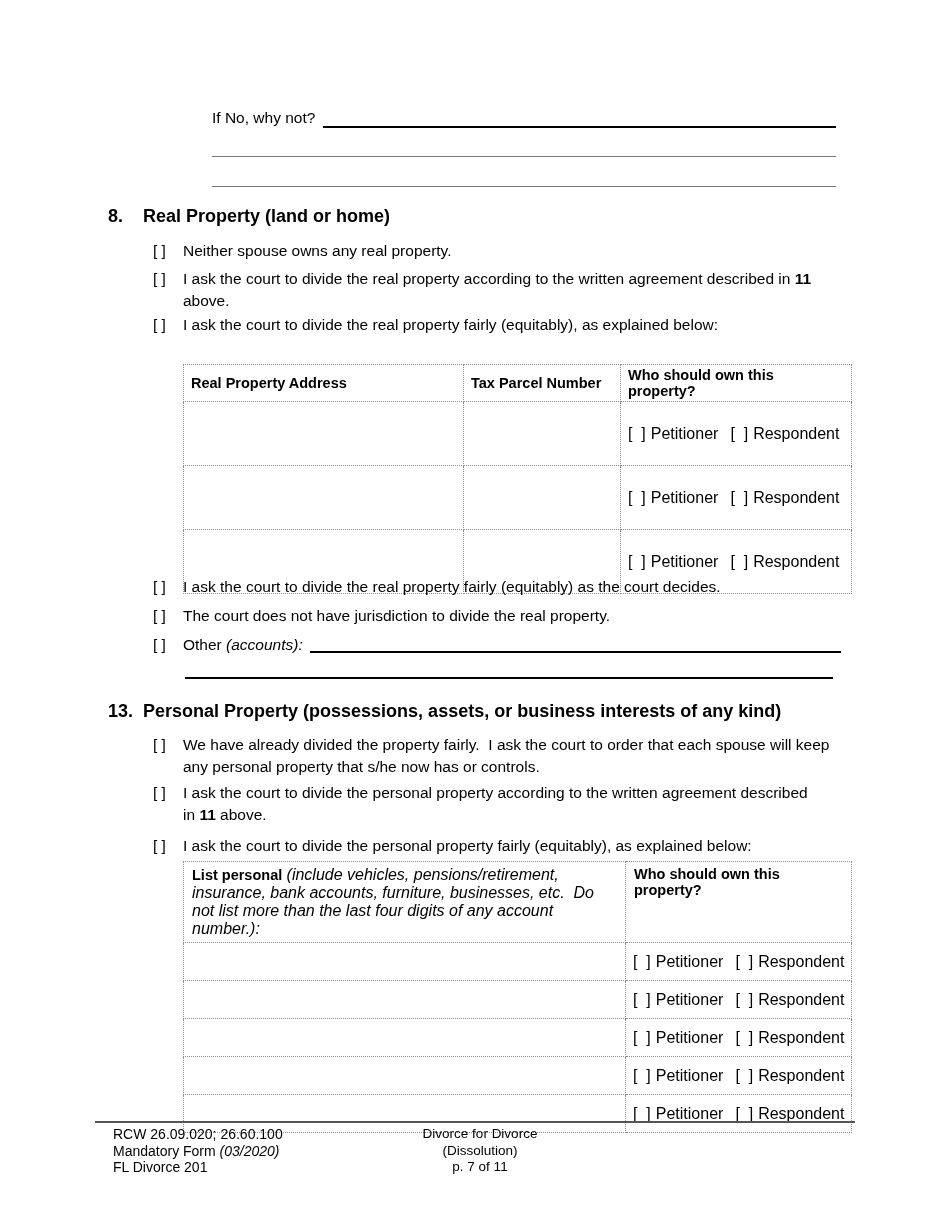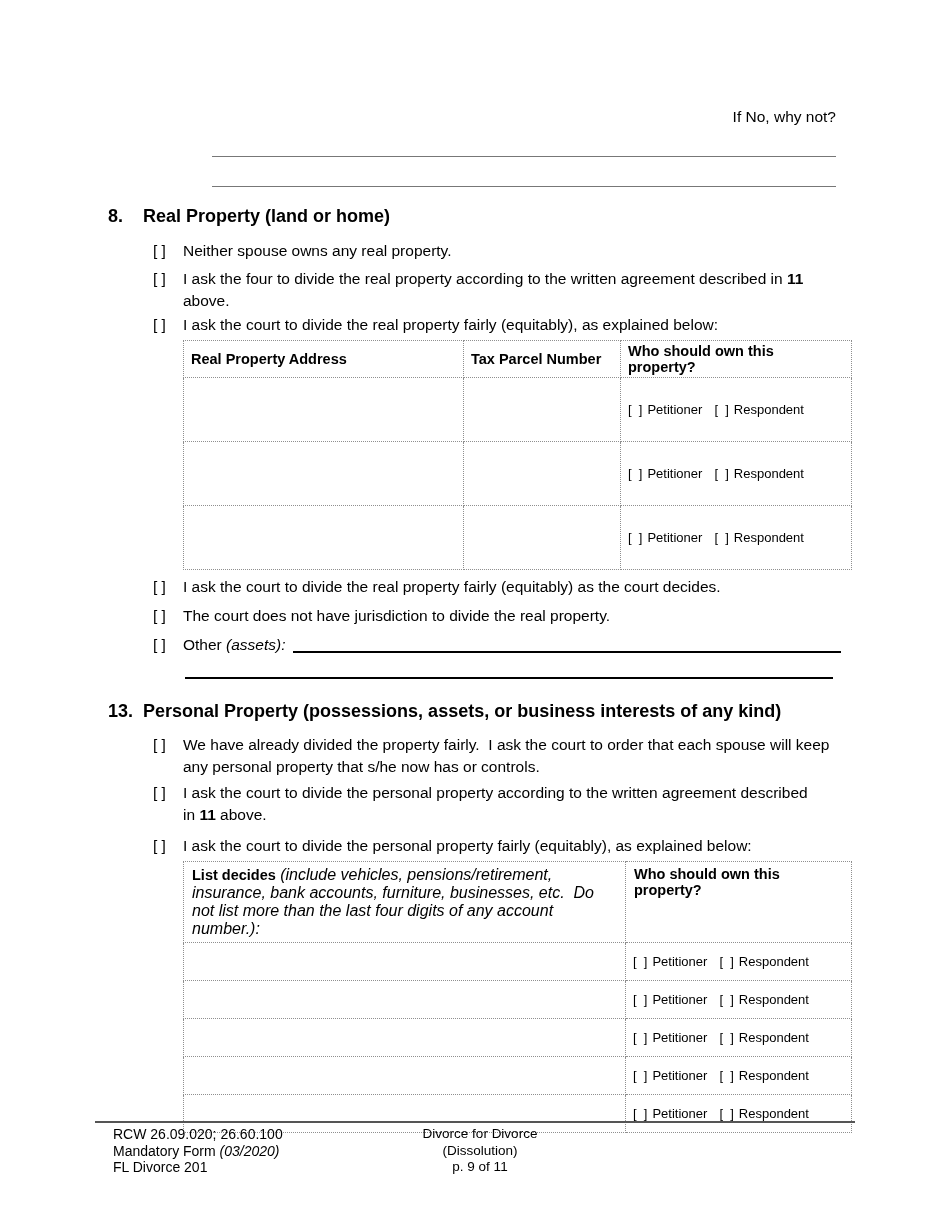--- a/index.html
+++ b/index.html
@@ -9,21 +9,21 @@
     height: 1230px;
     background: #ffffff;
     font-family: "Liberation Sans", sans-serif;
     color: #000;
     font-size: 15.5px;
     overflow: hidden;
   }
   .abs { position: absolute; }
 
   
-  .ifno { top: 108px; left: 212px; width: 624px; display: flex; align-items: flex-end; flex-direction: column; }
+  .ifno { top: 108px; left: 212px; width: 624px; display: flex; align-items: flex-end; }
   .ifno .lbl { white-space: nowrap; padding-bottom: 1px; }
   .ifno .wline { flex: 1; margin-left: 8px; border-bottom: 2px solid #000; height: 18px; }
 
   .blankline { left: 212px; width: 624px; border-bottom: 1.5px solid #777; height: 0; }
 
   
   .sec { left: 108px; font-size: 18px; }
   .sec .num { display: inline-block; min-width: 35px; font-weight: bold; }
   .sec .title { font-weight: bold; }
   .sec .suffix { font-weight: bold; }
@@ -47,30 +47,30 @@
     table-layout: fixed;
     width: 668px;
   }
   table.grid th, table.grid td {
     border: 1px dotted #8f8f8f;
     padding: 2px 7px;
     text-align: left;
     vertical-align: middle;
     font-weight: normal;
   }
-  table.t1 { top: 340px; }
+  table.t1 { top: 364px; }
   table.t1 th { height: 30px; font-weight: bold; font-size: 14.5px; }
   table.t1 td { height: 59px; }
   table.t2 { top: 861px; }
   table.t2 th { vertical-align: top; padding: 4px 8px; height: 56px; }
   table.t2 td { height: 33px; }
   .t2 .hdr-bold { font-weight: bold; font-size: 14.5px; }
   .t2 .hdr-italic { font-style: italic; font-size: 16px; }
   .t2 .own-hdr { font-weight: bold; font-size: 14.5px; display: block; padding-right: 42px; }
-  .owner-cell { font-size: 13px; white-space: nowrap; }
+  .owner-cell { font-size: 16px; white-space: nowrap; }
   .owner-cell .cbx { margin-right: 5px; }
   .owner-cell .cbx2 { margin-left: 12px; margin-right: 5px; }
 
   
   .footer-rule { top: 1121px; left: 95px; width: 760px; border-top: 2px solid #555; height: 0; }
   .footer-left { top: 1126px; left: 113px; font-size: 14px; line-height: 16.5px; }
   .footer-center { top: 1126px; left: 330px; width: 300px; text-align: center; font-size: 13.5px; line-height: 16.5px; }
   .fbold { font-weight: normal; }
   .fital { font-style: italic; }
 </style>
@@ -90,21 +90,21 @@
     <span class="num">8.</span><span class="title">Real Property</span>
     <span class="suffix">(land or home)</span>
   </div>
 
   <div class="abs cb" style="top:240px;">
     <span class="box">[&nbsp;]</span>
     <span class="txt">Neither spouse owns any real property.</span>
   </div>
   <div class="abs cb" style="top:268px;">
     <span class="box">[&nbsp;]</span>
-    <span class="txt"><span>I ask the four to divide the real property according to the written agreement described in</span> <b>11</b> <span>above.</span></span>
+    <span class="txt"><span>I ask the court to divide the real property according to the written agreement described in</span> <b>11</b> <span>above.</span></span>
   </div>
   <div class="abs cb" style="top:314px;">
     <span class="box">[&nbsp;]</span>
     <span class="txt">I ask the court to divide the real property fairly (equitably), as explained below:</span>
   </div>
 
   <table class="grid t1">
     <colgroup>
         <col style="width:280px">
         <col style="width:157px">
@@ -137,21 +137,21 @@
   <div class="abs cb" style="top:576px;">
     <span class="box">[&nbsp;]</span>
     <span class="txt">I ask the court to divide the real property fairly (equitably) as the court decides.</span>
   </div>
   <div class="abs cb" style="top:605px;">
     <span class="box">[&nbsp;]</span>
     <span class="txt">The court does not have jurisdiction to divide the real property.</span>
   </div>
   <div class="abs cb" style="top:634px;">
     <span class="box">[&nbsp;]</span>
-    <span class="txt flexrow"><span>Other</span>&nbsp;<span class="it">(assets):</span><span class="fill"></span></span>
+    <span class="txt flexrow"><span>Other</span>&nbsp;<span class="it">(accounts):</span><span class="fill"></span></span>
   </div>
   <div class="abs" style="top:677px; left:185px; width:648px; border-bottom:2px solid #000; height:0;"></div>
 
   <div class="abs sec" style="top:701px;">
     <span class="num">13.</span><span class="title">Personal Property</span>
     <span class="suffix">(possessions, assets, or business interests of any kind)</span>
   </div>
 
   <div class="abs cb" style="top:734px;">
     <span class="box">[&nbsp;]</span>
@@ -166,21 +166,21 @@
     <span class="txt">I ask the court to divide the personal property fairly (equitably), as explained below:</span>
   </div>
 
   <table class="grid t2">
     <colgroup>
         <col style="width:442px">
         <col style="width:226px">
       </colgroup>
     <tbody>
         <tr>
-      <th><span class="hdr-bold">List decides</span> <span class="hdr-italic">(include vehicles, pensions/retirement, insurance, bank accounts, furniture, businesses, etc.&nbsp; Do not list more than the last four digits of any account number.):</span></th>
+      <th><span class="hdr-bold">List personal</span> <span class="hdr-italic">(include vehicles, pensions/retirement, insurance, bank accounts, furniture, businesses, etc.&nbsp; Do not list more than the last four digits of any account number.):</span></th>
       <th>
             <span class="own-hdr">Who should own this property?</span>
           </th>
     </tr>
     <tr>
       <td></td>
       <td class="owner-cell"><span class="cbx">[&nbsp;&nbsp;]</span><span>Petitioner</span><span class="cbx2">[&nbsp;&nbsp;]</span><span>Respondent</span></td>
     </tr>
     <tr>
       <td></td>
@@ -203,16 +203,16 @@
 
   <div class="abs footer-rule"></div>
   <div class="abs footer-left">
     <div>RCW 26.09.020; 26.60.100</div>
     <div><span>Mandatory Form</span> <span class="fital">(03/2020)</span></div>
     <div class="fbold">FL Divorce 201</div>
   </div>
   <div class="abs footer-center">
     <div>Divorce for Divorce</div>
     <div>(Dissolution)</div>
-    <div class="fbold">p. 9 of 11</div>
+    <div class="fbold">p. 7 of 11</div>
   </div>
 
 </div>
 
 </body></html>

